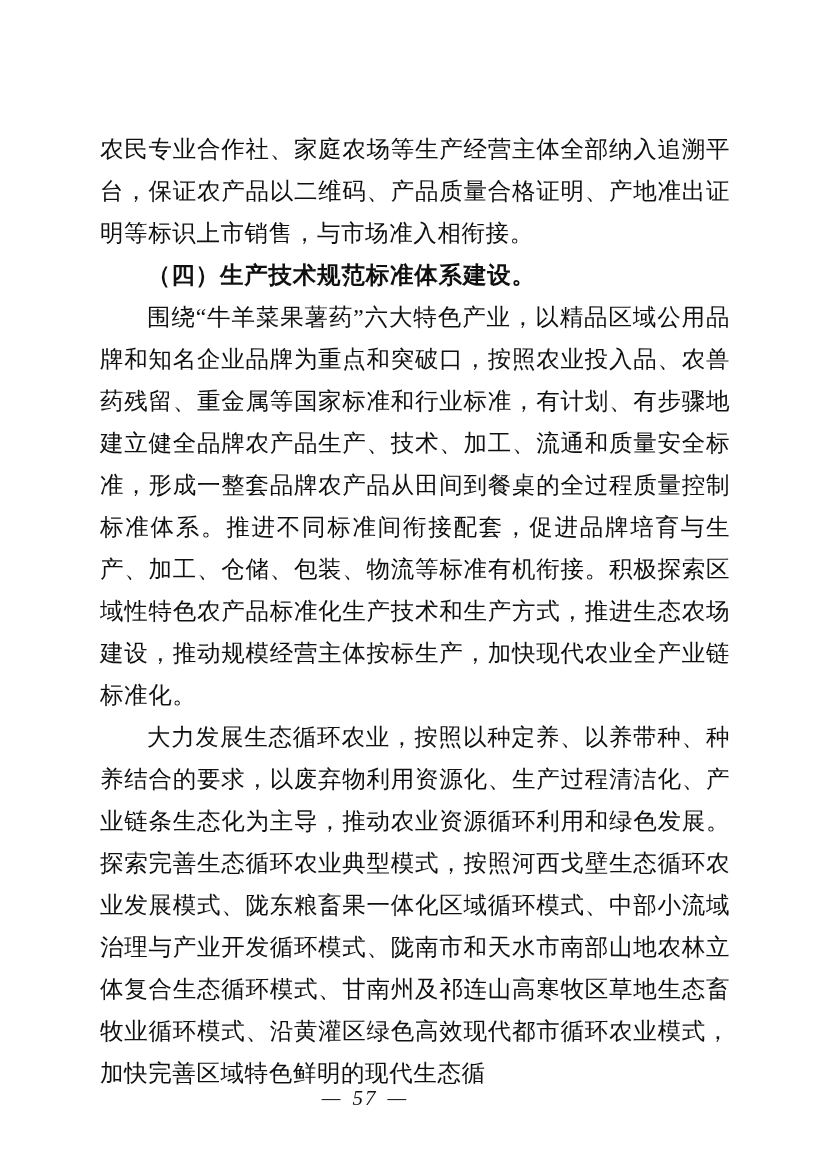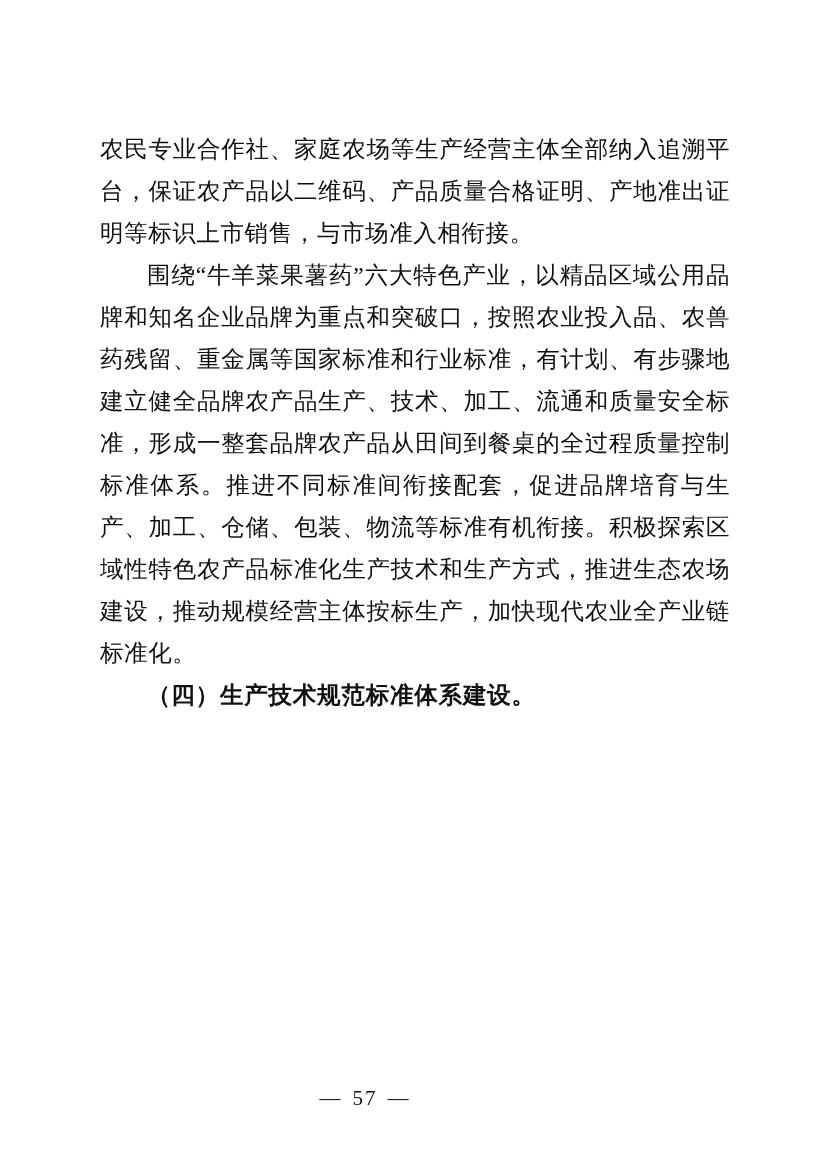--- a/index.html
+++ b/index.html
@@ -43,20 +43,21 @@
     font-weight: bold;
     letter-spacing: 0.8px;
   }
   .footer {
     position: absolute;
     left: 0;
     right: 0;
     bottom: 58px;
     text-align: center;
     padding-right: 96px;
+    font-style: italic;
   }
   .page-number {
     font-family: "Liberation Serif", "DejaVu Serif", serif;
     font-size: 21px;
     color: #101010;
     letter-spacing: 2px;
     display: inline-block;
   }
   .pn-dash {
     display: inline-block;
@@ -66,25 +67,26 @@
 </style>
 </head>
 <body>
 
 <div class="page">
 
   <div class="content">
 
     <p class="para continued">农民专业合作社、家庭农场等生产经营主体全部纳入追溯平台，保证农产品以二维码、产品质量合格证明、产地准出证明等标识上市销售，与市场准入相衔接。</p>
 
+    <p class="para heading">（四）生产技术规范标准体系建设。</p>
+
     <p class="para indent">围绕“牛羊菜果薯药”六大特色产业，以精品区域公用品牌和知名企业品牌为重点和突破口，按照农业投入品、农兽药残留、重金属等国家标准和行业标准，有计划、有步骤地建立健全品牌农产品生产、技术、加工、流通和质量安全标准，形成一整套品牌农产品从田间到餐桌的全过程质量控制标准体系。推进不同标准间衔接配套，促进品牌培育与生产、加工、仓储、包装、物流等标准有机衔接。积极探索区域性特色农产品标准化生产技术和生产方式，推进生态农场建设，推动规模经营主体按标生产，加快现代农业全产业链标准化。</p>
 
-    <p class="para heading">（四）生产技术规范标准体系建设。</p>
 
-
+    <p class="para indent">大力发展生态循环农业，按照以种定养、以养带种、种养结合的要求，以废弃物利用资源化、生产过程清洁化、产业链条生态化为主导，推动农业资源循环利用和绿色发展。探索完善生态循环农业典型模式，按照河西戈壁生态循环农业发展模式、陇东粮畜果一体化区域循环模式、中部小流域治理与产业开发循环模式、陇南市和天水市南部山地农林立体复合生态循环模式、甘南州及祁连山高寒牧区草地生态畜牧业循环模式、沿黄灌区绿色高效现代都市循环农业模式，加快完善区域特色鲜明的现代生态循</p>
 
   </div>
 
   <div class="footer">
     <span class="page-number">
       <span class="pn-dash">—</span><span>57</span><span class="pn-dash">—</span>
     </span>
   </div>
 
 </div>

